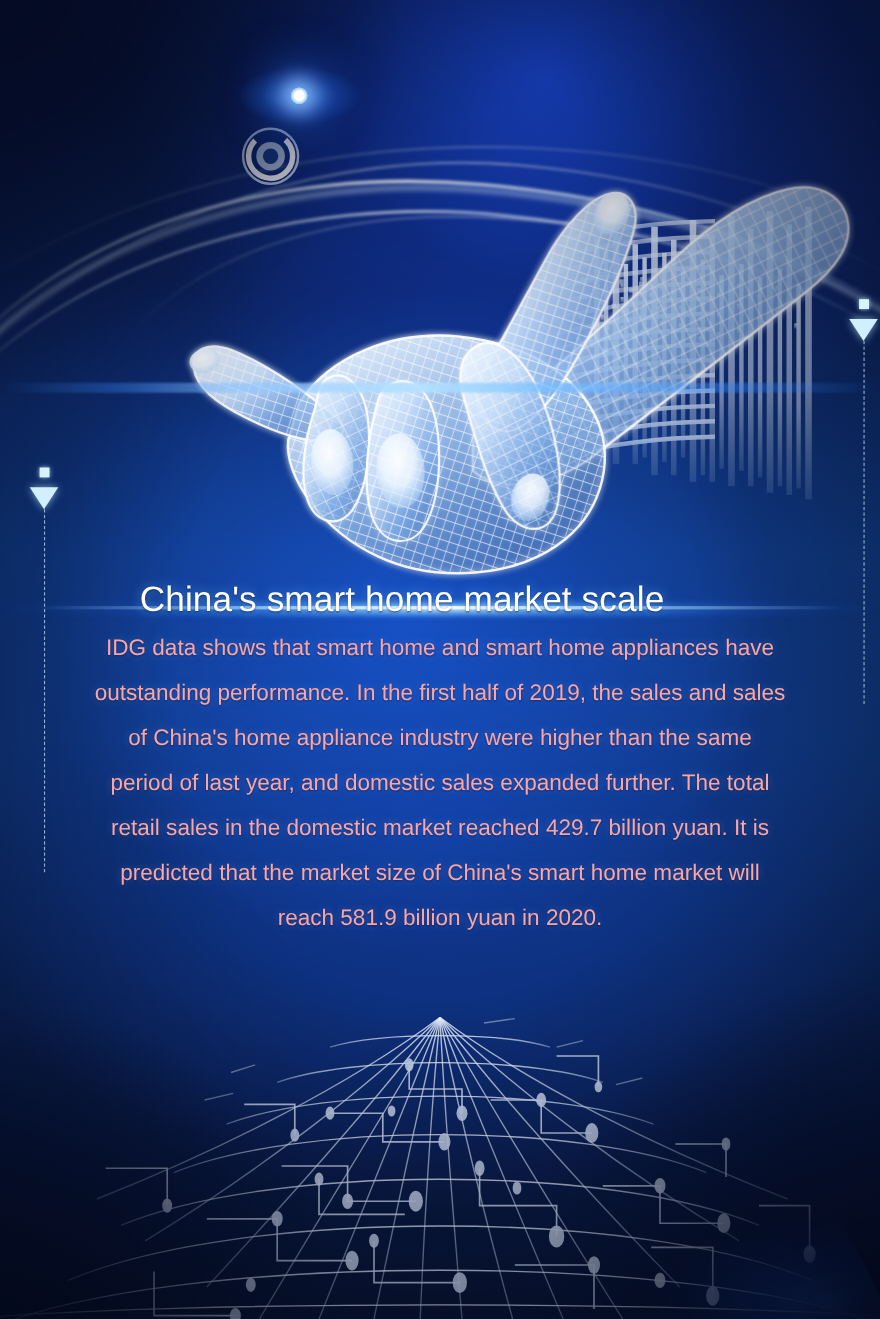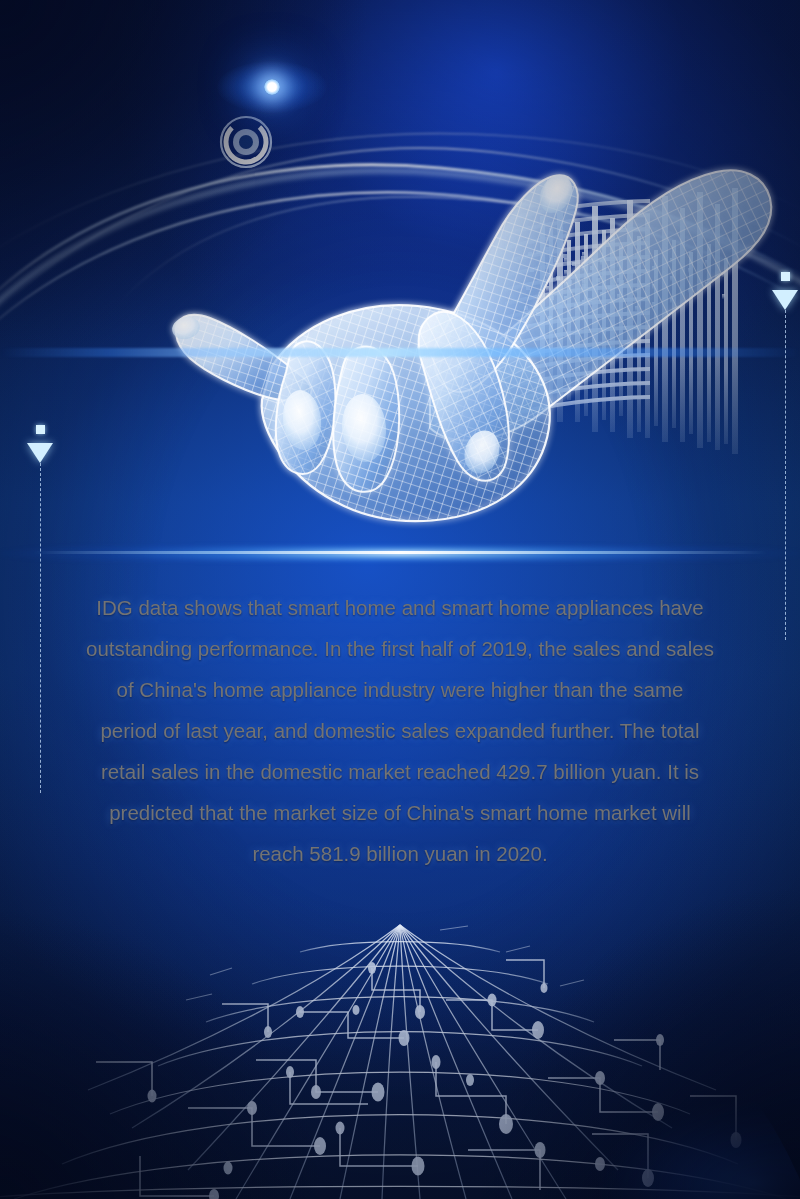--- a/index.html
+++ b/index.html
@@ -105,24 +105,24 @@
 
   
   #title{
     position:absolute;left:127px;top:503px;
     font-size:32px;line-height:40px;
     color:#ffffff;font-weight:400;letter-spacing:.1px;
     white-space:nowrap;
     text-shadow:0 0 10px rgba(120,190,255,.55),0 1px 2px rgba(0,20,60,.7);
   }
   #body-text{
-    position:absolute;left:86px;top:566px;width:628px;
+    position:absolute;left:86px;top:547px;width:628px;
     text-align:center;
     font-size:20.5px;line-height:41px;
-    color:#737373;font-weight:400;
+    color:#fca5a5;font-weight:400;
     text-shadow:0 0 8px rgba(90,160,250,.45),0 1px 2px rgba(0,18,55,.65);
   }
 </style>
 </head>
 <body>
 
 <div id="poster">
 
   <div class="bg-base"></div>
 
@@ -628,15 +628,16 @@
     <span class="sq"></span>
     <span class="tri"></span>
     <span class="dash"></span>
   </div>
   <div class="rail" id="rail-right">
     <span class="sq"></span>
     <span class="tri"></span>
     <span class="dash"></span>
   </div>
 
+  <h1 id="title">China's smart home market scale</h1>
   <p id="body-text">IDG data shows that smart home and smart home appliances have outstanding performance. In the first half of 2019, the sales and sales of China's home appliance industry were higher than the same period of last year, and domestic sales expanded further. The total retail sales in the domestic market reached 429.7 billion yuan. It is predicted that the market size of China's smart home market will reach 581.9 billion yuan in 2020.</p>
 
 </div>
 
 </body></html>

